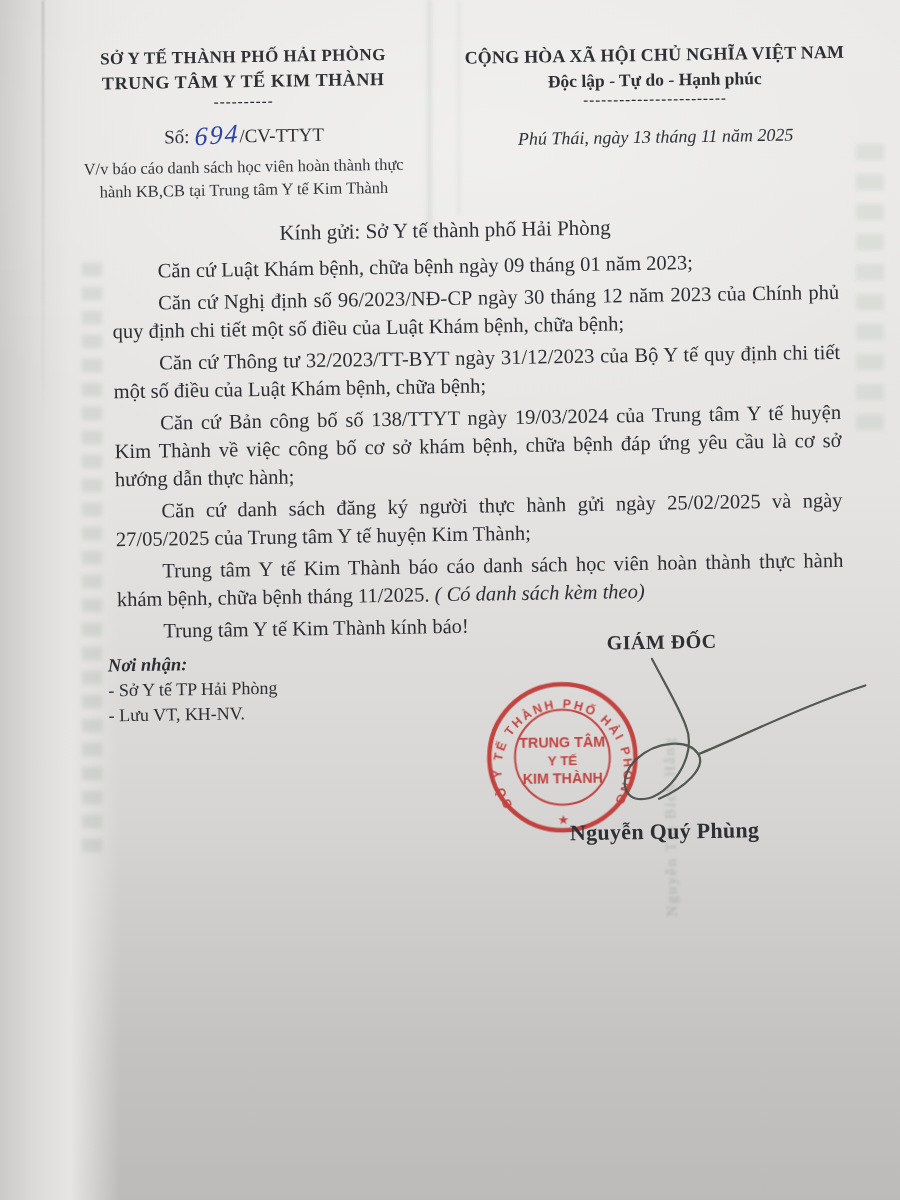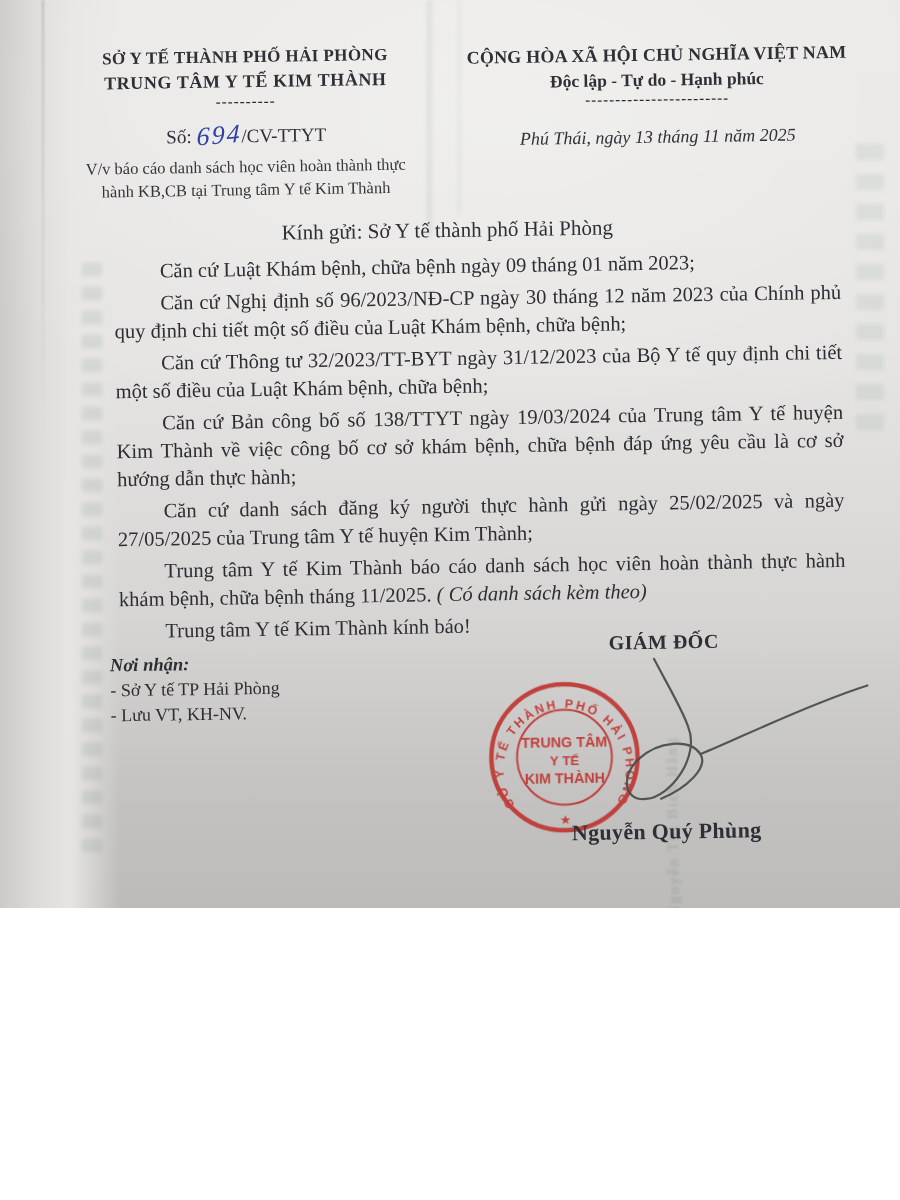--- a/index.html
+++ b/index.html
@@ -1,18 +1,18 @@
 <!DOCTYPE html>
 <html><head>
 <meta charset="utf-8">
 <style>
   html,body{margin:0;padding:0;}
   body{width:900px;height:1200px;overflow:hidden;font-family:"Liberation Serif","DejaVu Serif",serif;}
   #sheet{
-    position:relative;width:900px;height:908px;overflow:hidden;
+    position:relative;width:900px;height:1200px;overflow:hidden;
     background:
       radial-gradient(ellipse 900px 500px at 55% 12%, rgba(255,255,255,.35), rgba(255,255,255,0) 70%),
       linear-gradient(90deg, #cbcac8 0px, #dddcda 38px, #e6e5e3 70px, rgba(0,0,0,0) 120px),
       linear-gradient(180deg, #e9e8e6 0%, #e5e4e2 40%, #d6d5d3 68%, #c3c2c0 88%, #bcbbb9 100%);
     color:#2e3035;
   }
   .tilt{position:absolute;inset:0;transform:rotate(-0.9deg);transform-origin:50% 45%;}
   .abs{position:absolute;}
   .ctr{text-align:center;}
   

